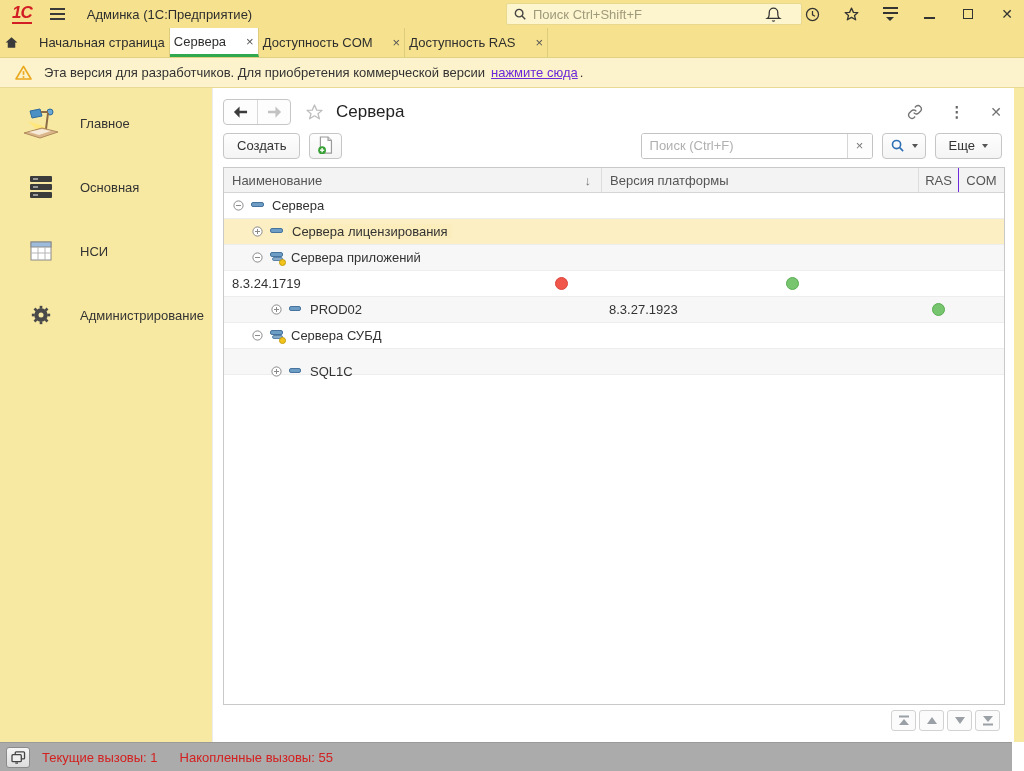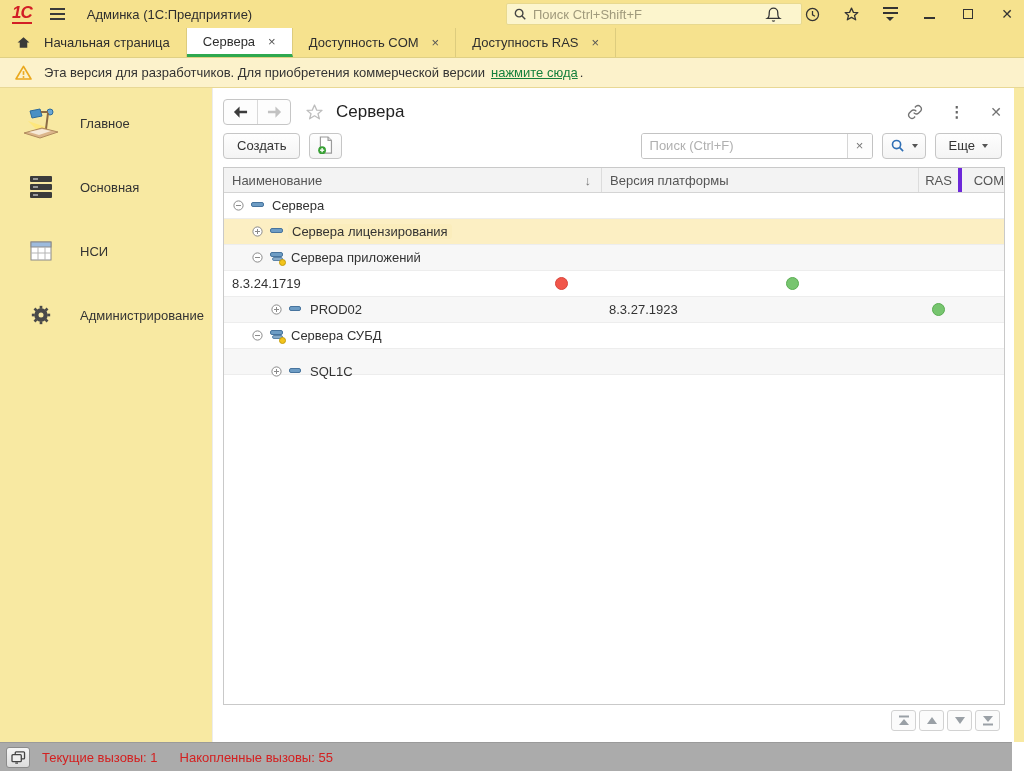--- a/index.html
+++ b/index.html
@@ -21,27 +21,27 @@
   .winbtn{font-size:14px;color:#333;line-height:1}
   .maxbox{width:10px;height:10px;border:1.5px solid #333}
   .minbar{width:11px;height:2px;background:#333;margin-top:8px}
   .menu-lines{display:flex;flex-direction:column;align-items:center;gap:3px}
   .menu-lines i{display:block;height:2px;background:#333}
   .menu-lines .l1{width:15px}.menu-lines .l2{width:15px}
   .menu-lines .caret{width:0;height:0;border-left:4px solid transparent;border-right:4px solid transparent;border-top:4px solid #333;background:none}
 
   
   .tabbar{position:absolute;top:28px;left:0;right:0;height:30px;background:#f6e28e;border-bottom:1px solid #e0d084;display:flex;align-items:stretch}
-  .tab{display:flex;align-items:center;gap:13px;padding:0 16px;border-right:1px solid #ddcc7e;cursor:pointer;color:#2e2e2e}
+  .tab{display:flex;align-items:center;gap:20px;padding:0 4px;border-right:1px solid #ddcc7e;cursor:pointer;color:#2e2e2e}
   .tab .x{color:#555;font-size:13px;line-height:1;cursor:pointer}
   .tab.active{background:#fff;border-bottom:3px solid #2fa84f}
 
   
   .banner{position:absolute;top:58px;left:0;right:0;height:30px;background:#fcf2cb;border-bottom:1px solid #e8d895;display:flex;align-items:center;padding-left:14px;gap:11px}
-  .banner a{color:#15803d;text-decoration:underline;cursor:pointer}
+  .banner a{color:#6d28d9;text-decoration:underline;cursor:pointer}
 
   
   .sidebar{position:absolute;top:88px;bottom:29px;left:0;width:212px;background:#f8e9a2}
   .side-item{display:flex;align-items:center;gap:18px;height:64px;padding-left:20px;cursor:pointer}
   .side-item:first-child{margin-top:3px}
   .side-icon{width:42px;display:flex;justify-content:center;align-items:center}
 
   
   .content{position:absolute;top:88px;left:212px;right:0;bottom:29px;background:#fff;border-left:1px solid #ececec;border-right:10px solid #f8e9a2}
   .panel-header{position:absolute;top:10px;left:10px;right:12px;height:28px;display:flex;align-items:center}
@@ -64,21 +64,21 @@
   .list-search .clr{width:25px;display:flex;align-items:center;justify-content:center;border-left:1px solid #d6d6d6;color:#777;cursor:pointer;background:#fdfdfd}
   .caret-down{width:0;height:0;border-left:3.5px solid transparent;border-right:3.5px solid transparent;border-top:4px solid #555;margin-left:7px}
 
   
   .table{position:absolute;top:79px;left:10px;width:782px;height:538px;border:1px solid #c9c9c9;display:flex;flex-direction:column;background:#fff}
   .thead{height:25px;background:#f3f3f3;border-bottom:1px solid #d4d4d4;display:flex;color:#555;flex:none}
   .th{display:flex;align-items:center;padding-left:8px}
   .th.c-name{width:377px}
   .th.c-ver{width:317px;border-left:1px solid #dcdcdc}
   .th.c-ras{width:40px;border-left:1px solid #dcdcdc;justify-content:center;padding:0}
-  .th.c-com{flex:1;border-left:4px solid #6d28d9;justify-content:flex-end;padding:0}
+  .th.c-com{flex:1;border-left:1px solid #6d28d9;justify-content:center;padding:0}
   .sort{margin-left:auto;margin-right:10px;color:#777}
   .trow{height:26px;display:flex;align-items:center;border-bottom:1px solid #ededed;cursor:pointer}
   .trow.alt{background:#f7f7f7}
   .trow.selected{background:#fcefc3}
   .cell{display:flex;align-items:center;height:100%}
   .cell.name{width:377px}
   .cell.ver{width:317px;padding-left:8px;color:#333}
   .cell.ras{width:40px;justify-content:center}
   .cell.com{flex:1;justify-content:center}
   .expander{width:11px;height:11px;flex:none;margin-right:6px}

